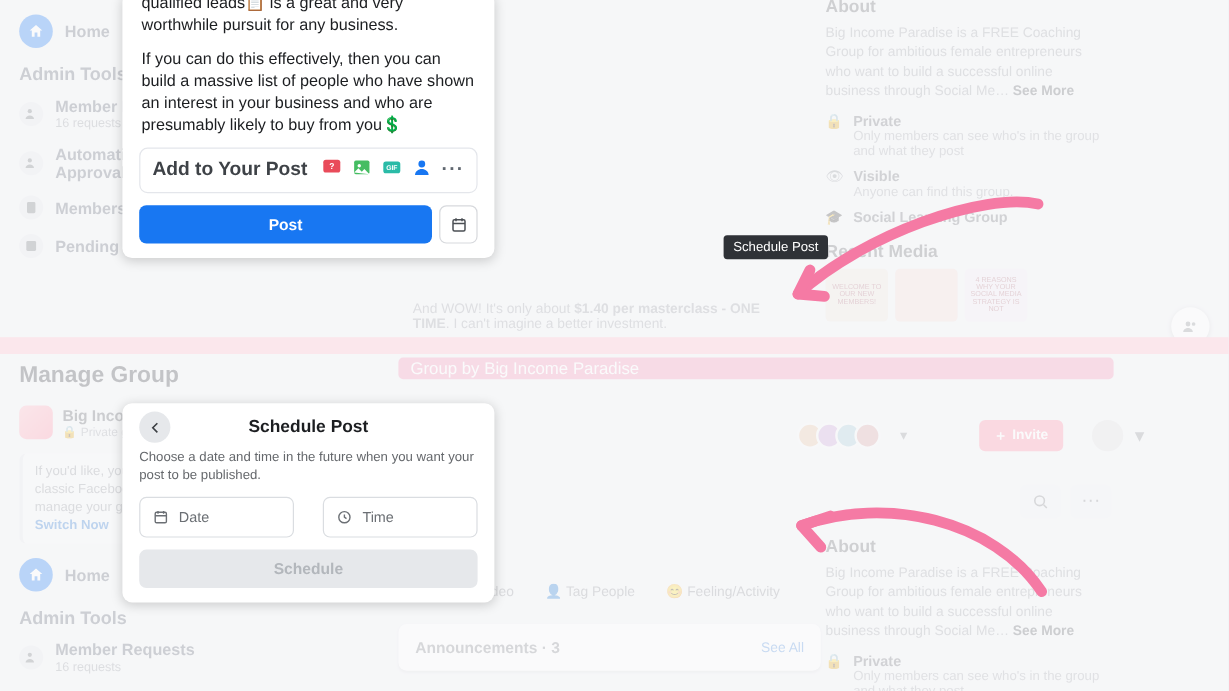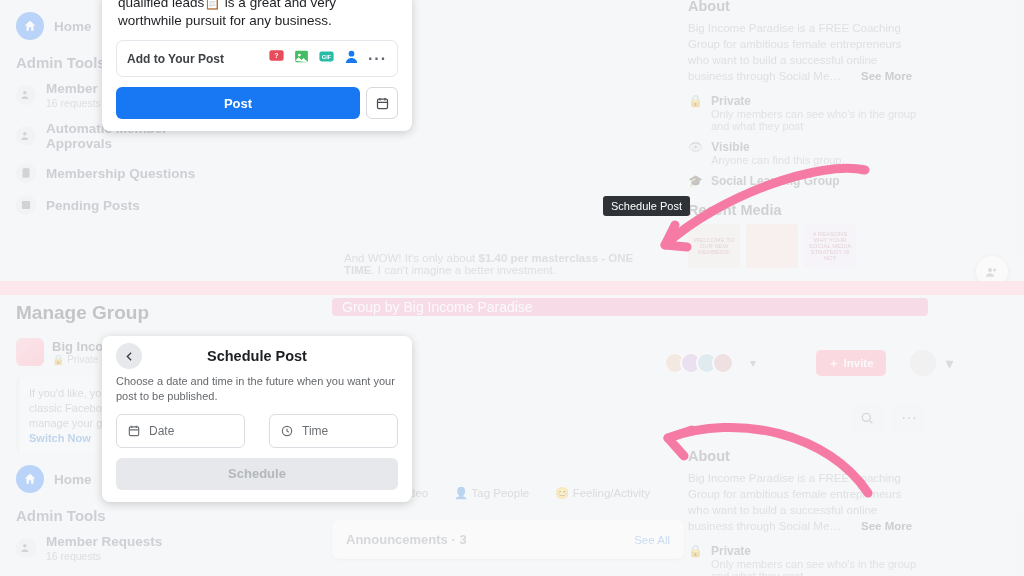--- a/index.html
+++ b/index.html
@@ -22,30 +22,30 @@
   .group-card .gname { font-size: 13px; font-weight: 600; color: #5a5f64; }
   .group-card .gtype { font-size: 10px; color: #9da2a8; }
   .switch-note { margin: 6px 8px; padding: 8px 10px; border-radius: 6px; background: #f5f6f7; font-size: 11px; color: #8d9399; line-height: 1.35; border-left: 3px solid #e2e5e9; }
   .switch-note .swlink { color: #2a77d1; font-weight: 600; }
   .main { position: absolute; left: 242px; right: 0; top: 0; bottom: 0; }
   .card { position: absolute; background: #fff; border-radius: 8px; box-shadow: 0 2px 10px rgba(0,0,0,.18); }
   .compose { left: 102px; top: -6px; width: 310px; padding: 0 14px 12px; }
   .compose-body { font-size: 13.5px; color: #1c1e21; line-height: 1.35; padding: 0 2px; }
   .compose-body p { margin-bottom: 10px; }
   .addrow { margin-top: 6px; border: 1px solid #e4e6eb; border-radius: 7px; display: flex; align-items: center; padding: 7px 10px; justify-content: space-between; }
-  .addrow span.lbl { font-size: 12px; font-weight: 600; color: #3e4247; }
+  .addrow span.lbl { font-size: 16px; font-weight: 600; color: #3e4247; }
   .addrow .icons { display: flex; gap: 8px; align-items: center; }
   .post-actions { display: flex; gap: 6px; margin-top: 10px; }
   .post-btn { flex: 1; background: #1877f2; color: #fff; font-weight: 700; font-size: 13px; border: none; border-radius: 6px; height: 32px; }
   .cal-btn { width: 32px; height: 32px; border: 1px solid #d7d9dd; border-radius: 6px; background: #fff; display: flex; align-items: center; justify-content: center; position: relative; }
   .tooltip { position: absolute; background: #2f3237; color: #fff; font-size: 11px; padding: 4px 8px; border-radius: 3px; white-space: nowrap; }
   .aside { position: absolute; right: 100px; top: -2px; width: 236px; font-size: 12px; color: #8e9398; }
   .aside h4 { font-size: 14.5px; font-weight: 700; color: #66696d; margin-bottom: 6px; }
   .aside .desc { font-size: 11.5px; line-height: 1.4; color: #9ca0a5; margin-bottom: 10px; }
-  .aside .seemore { color: #5c6065; font-weight: 600; margin-left: 17px; }
+  .aside .seemore { color: #5c6065; font-weight: 600; }
   .aside .meta { display: flex; gap: 8px; margin-bottom: 8px; align-items: flex-start; }
   .aside .meta .label { font-weight: 700; color: #6e7176; font-size: 12px; }
   .aside .meta .sub { font-size: 11px; color: #a2a6ab; }
   .aside .thumbs { display: flex; gap: 6px; margin-top: 6px; }
   .aside .thumbs div { width: 52px; height: 44px; border-radius: 4px; background: #ece5db; font-size: 6px; color: #b06c7a; display:flex; align-items:center; justify-content:center; text-align:center; padding:2px;}
   .wow { position:absolute; left:102px; top:252px; font-size:11.5px; color:#9a9ea4; width:310px; }
   .wow b { font-weight:700; }
   .pinkbar { position:absolute; left:90px; top: 10px; right:96px; height:18px; background:rgba(243,118,162,.78); border-radius:4px; color:#fff; font-size:14px; display:flex; align-items:center; padding:0 10px; }
   .schedule { left: 102px; top: 48px; width: 310px; padding: 12px 14px; }
   .shead { display:flex; align-items:center; justify-content:center; position:relative; margin-bottom:10px; }
@@ -166,20 +166,21 @@
             <path d="M3 19c0-3 3-5 6-5s6 2 6 5"></path>
           </svg>
         </div>
     </div>
 
     <div class="fade"></div>
 
     <div class="card compose" style="z-index:3">
       <div class="compose-body">
         <p>qualified leads📋 is a great and very worthwhile pursuit for any business.</p>
+        <p>If you can do this effectively, then you can build a massive list of people who have shown an interest in your business and who are presumably likely to buy from you💲</p>
       </div>
       <div class="addrow">
         <span class="lbl">Add to Your Post</span>
         <div class="icons">
           <span><svg class="micon" viewBox="0 0 24 24">
                 <rect x="2" y="3" width="20" height="15" rx="3" fill="#e94b5a"></rect>
                 <text x="12" y="14" text-anchor="middle" font-size="10" fill="#fff" font-weight="bold">?</text>
               </svg></span>
           <span><svg class="micon" viewBox="0 0 24 24" fill="#45bd62">
                 <rect x="3" y="4" width="18" height="16" rx="2"></rect>

